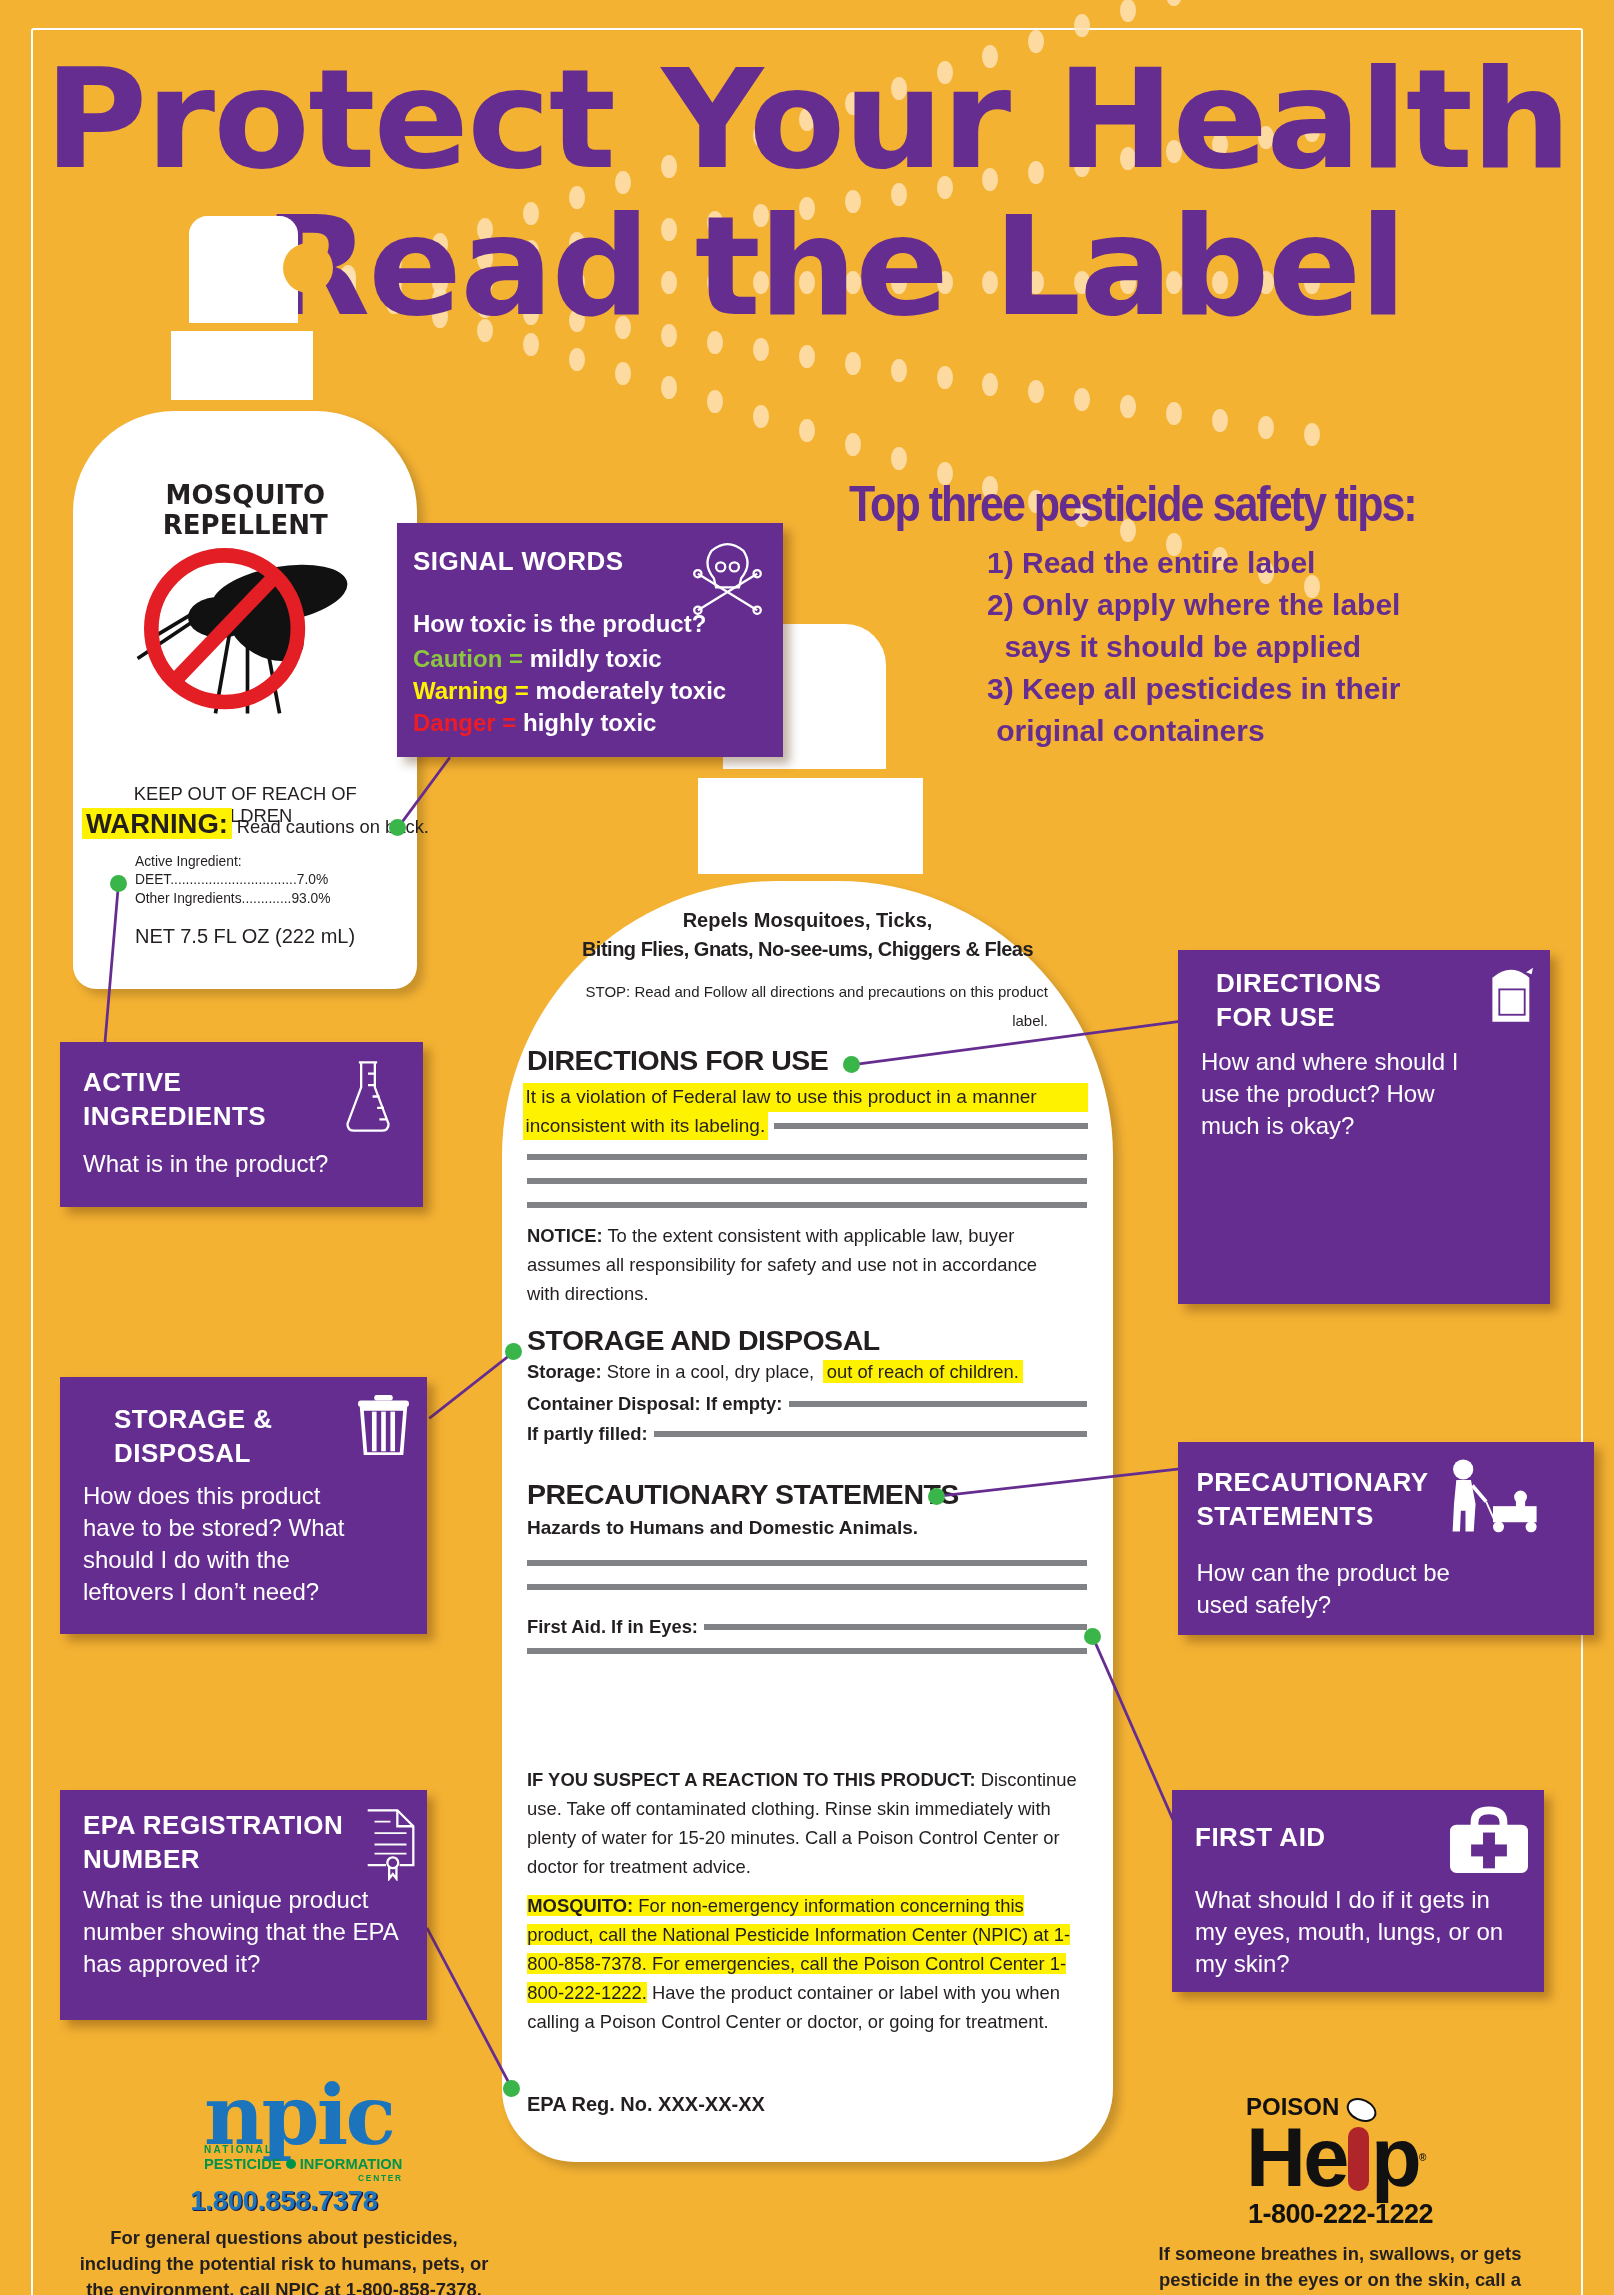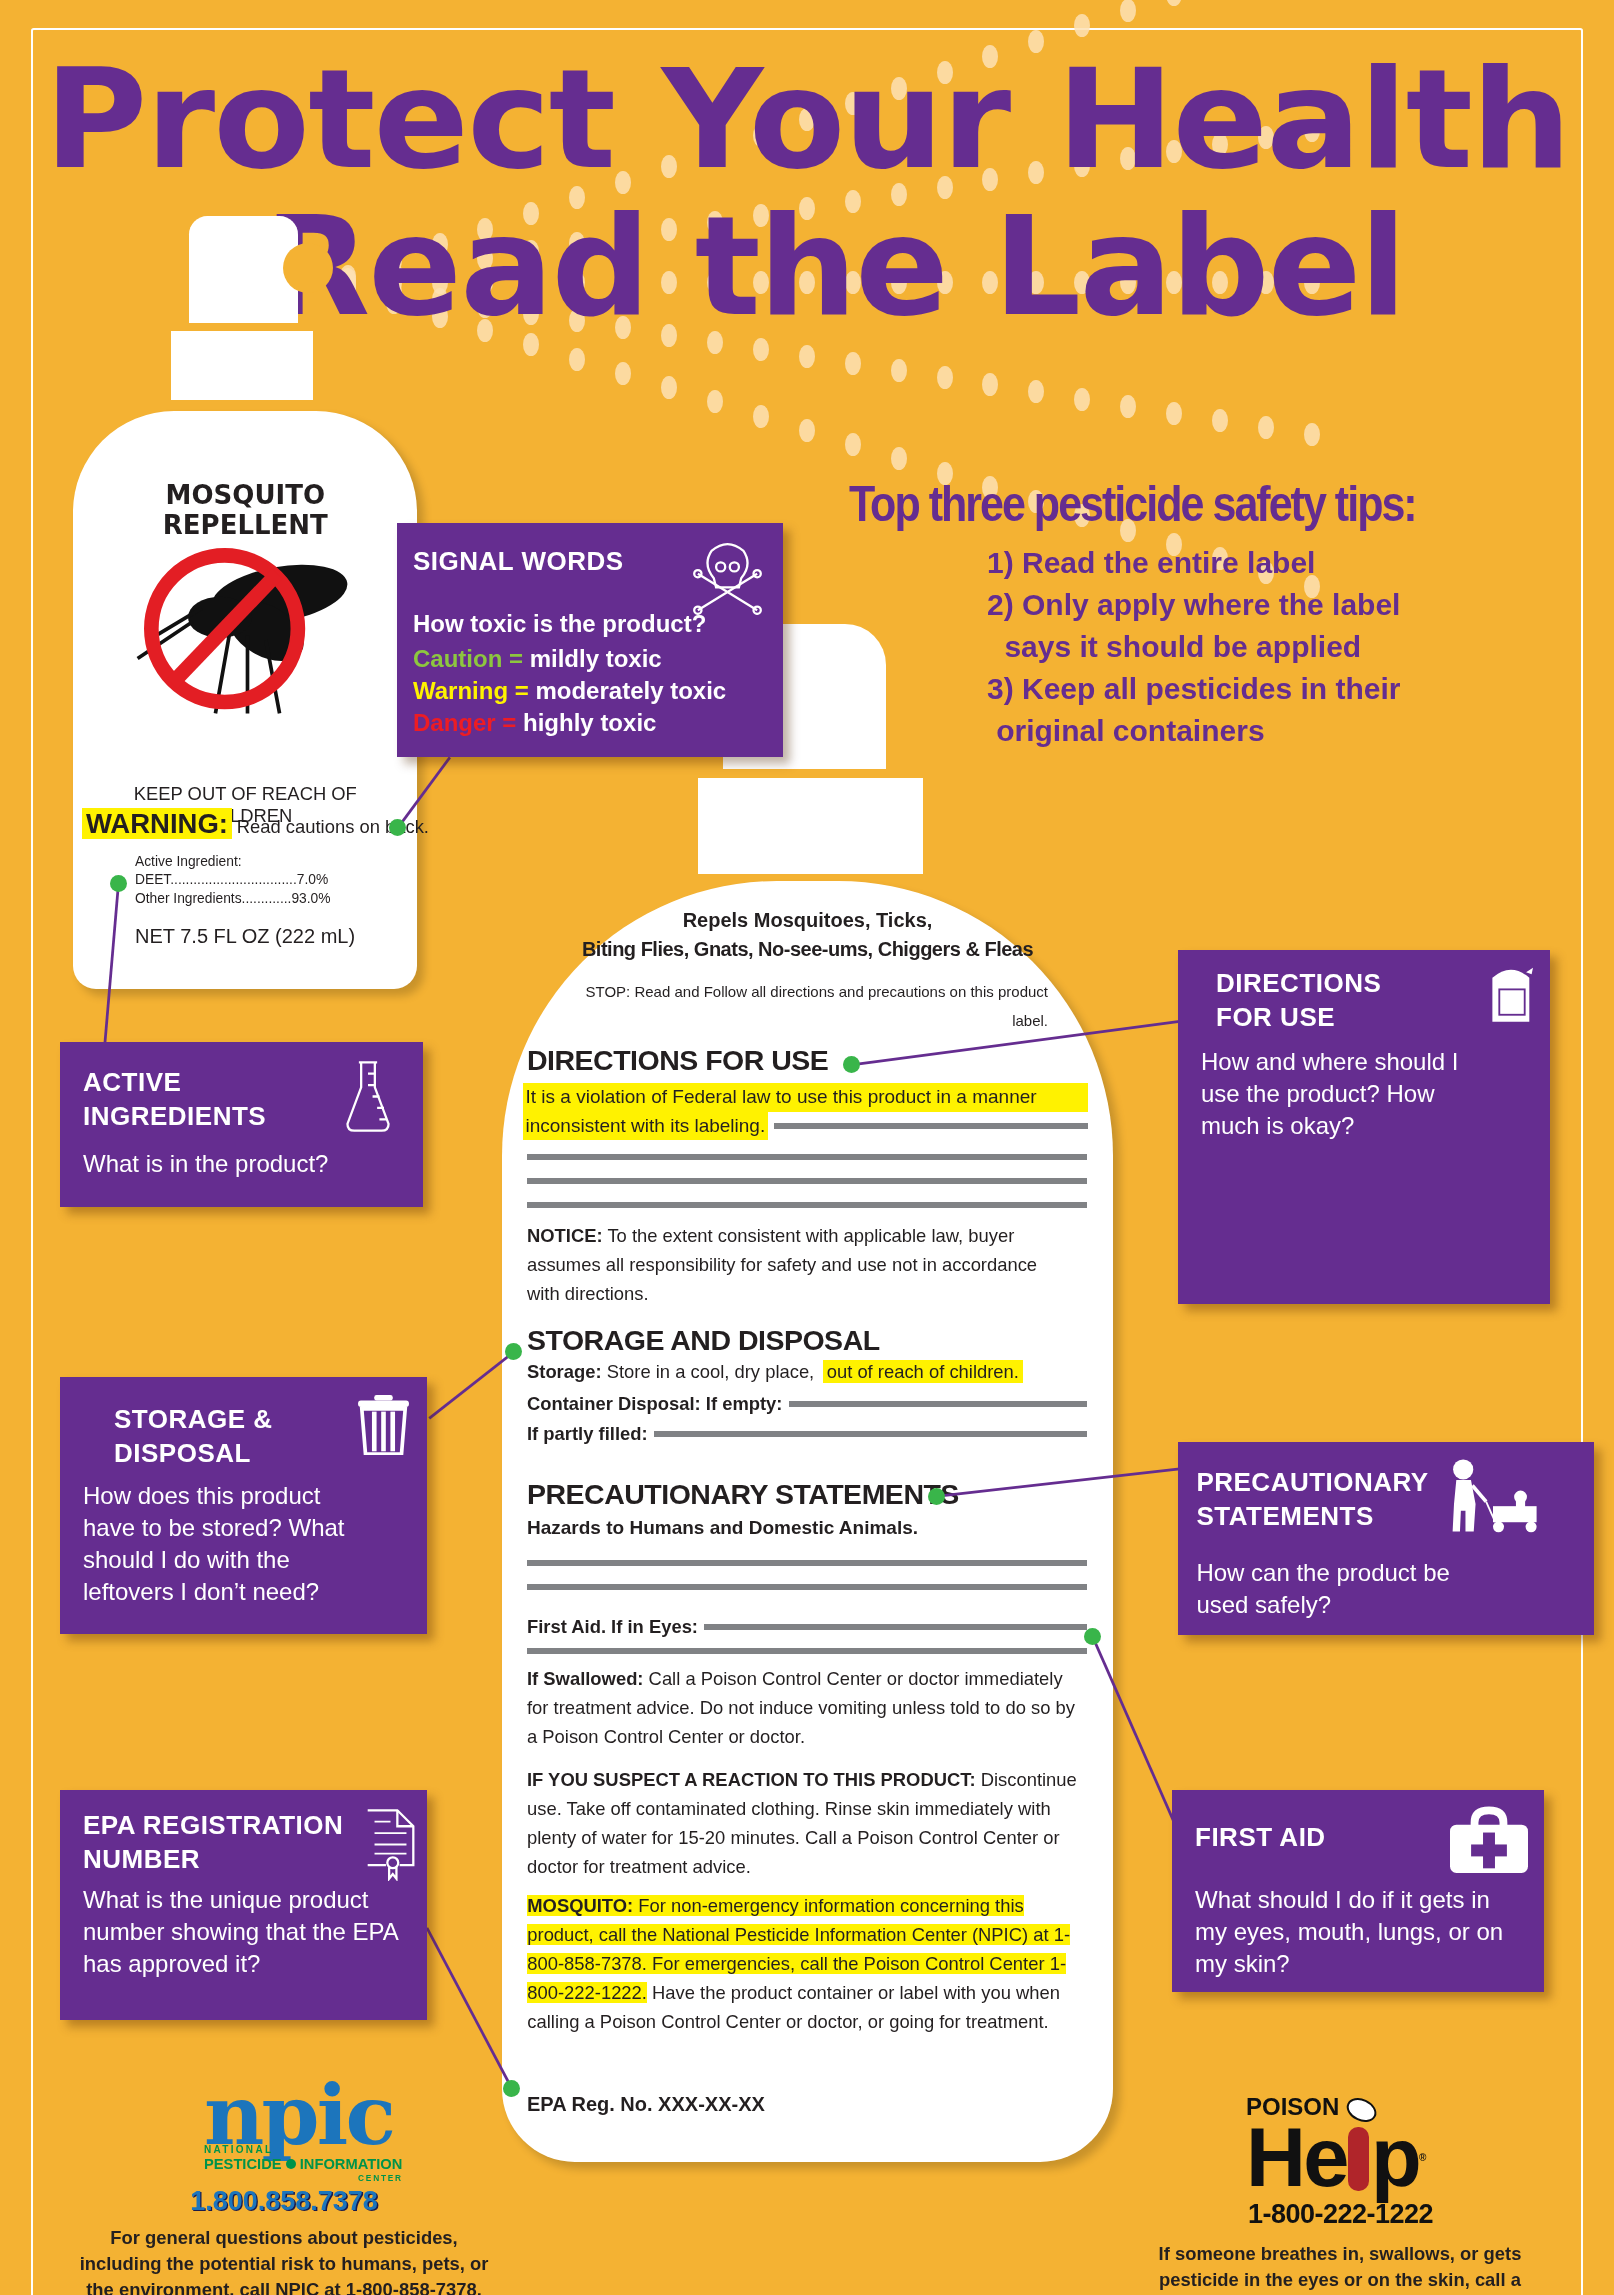--- a/index.html
+++ b/index.html
@@ -207,23 +207,20 @@
 
   <div class="abs label-text" style="left:25px;top:597px;font-weight:bold;font-size:28.5px;letter-spacing:-0.5px;">PRECAUTIONARY STATEMENTS</div>
   <div class="abs label-text" style="left:25px;top:636px;font-weight:bold;font-size:19px;">Hazards to Humans and Domestic Animals.</div>
   <div class="abs gbar" style="left:25px;top:679px;width:560px;"></div>
   <div class="abs gbar" style="left:25px;top:703px;width:560px;"></div>
   <div class="abs label-text" style="left:25px;top:735px;width:560px;display:flex;align-items:center;font-size:18.4px;font-weight:bold;">
     <span>First Aid. If in Eyes:</span>
       <span class="gbar" style="flex:1;margin-left:6.4px;"></span>
   </div>
   <div class="abs gbar" style="left:25px;top:767px;width:560px;"></div>
-  <div class="abs label-text" style="left:25px;top:783px;width:551px;font-size:18.4px;line-height:29px;">
-    <b>If Swallowed:</b><span> Call a Poison Control Center or doctor immediately for treatment advice. Do not induce vomiting unless told to do so by a Poison Control Center or doctor.</span>
-  </div>
   <div class="abs label-text" style="left:25px;top:884px;width:560px;font-size:18.4px;line-height:29px;">
     <b>IF YOU SUSPECT A REACTION TO THIS PRODUCT:</b><span> Discontinue use. Take off contaminated clothing. Rinse skin immediately with plenty of water for 15-20 minutes. Call a Poison Control Center or doctor for treatment advice.</span>
   </div>
   <div class="abs label-text" style="left:20.7px;top:1010px;width:565px;font-size:18.4px;line-height:29px;padding:0 4.6px;box-sizing:border-box;">
     <span class="hl"><b>MOSQUITO:</b><span> For non-emergency information concerning this product, call the National Pesticide Information Center (NPIC) at 1-800-858-7378. For emergencies, call the Poison Control Center 1-800-222-1222.</span></span><span> Have the product container or label with you when calling a Poison Control Center or doctor, or going for treatment.</span>
   </div>
   <div class="abs label-text" style="left:25px;top:1212px;font-weight:bold;font-size:20px;">EPA Reg. No. XXX-XX-XX</div>
 </div>
 
 <svg class="abs" style="left:0;top:0;" width="1614" height="2380" viewBox="0 0 3516 5185">

